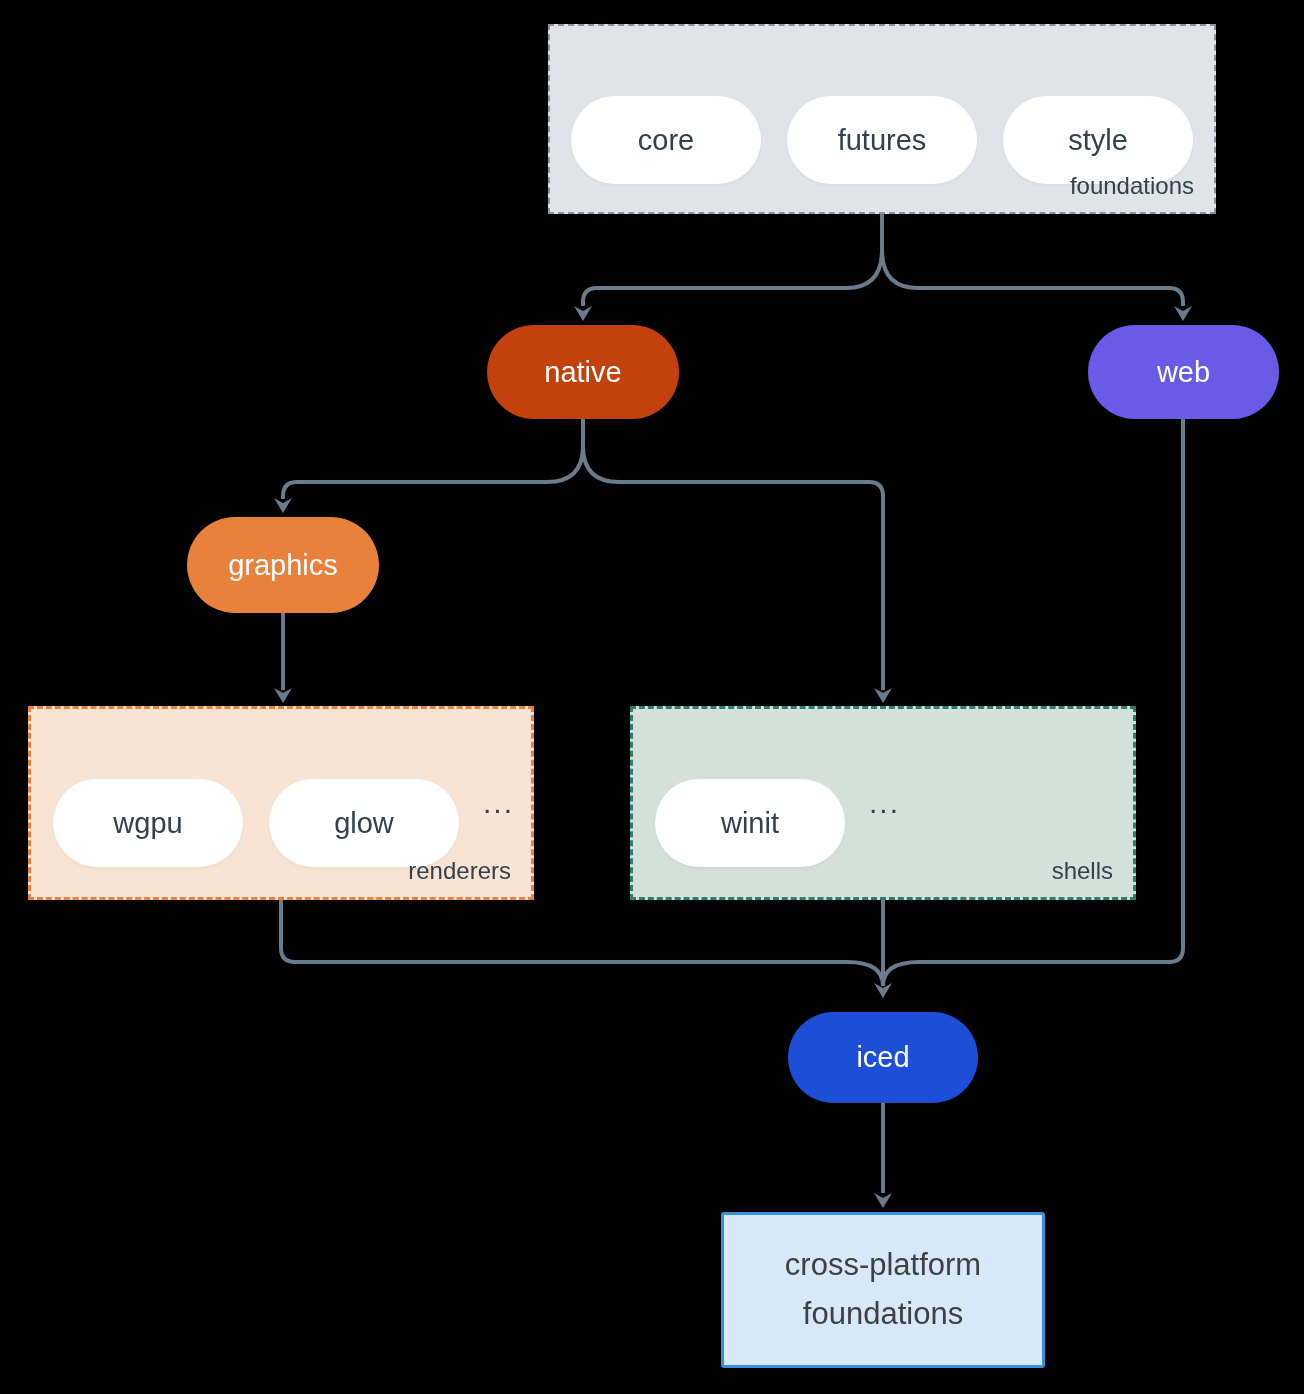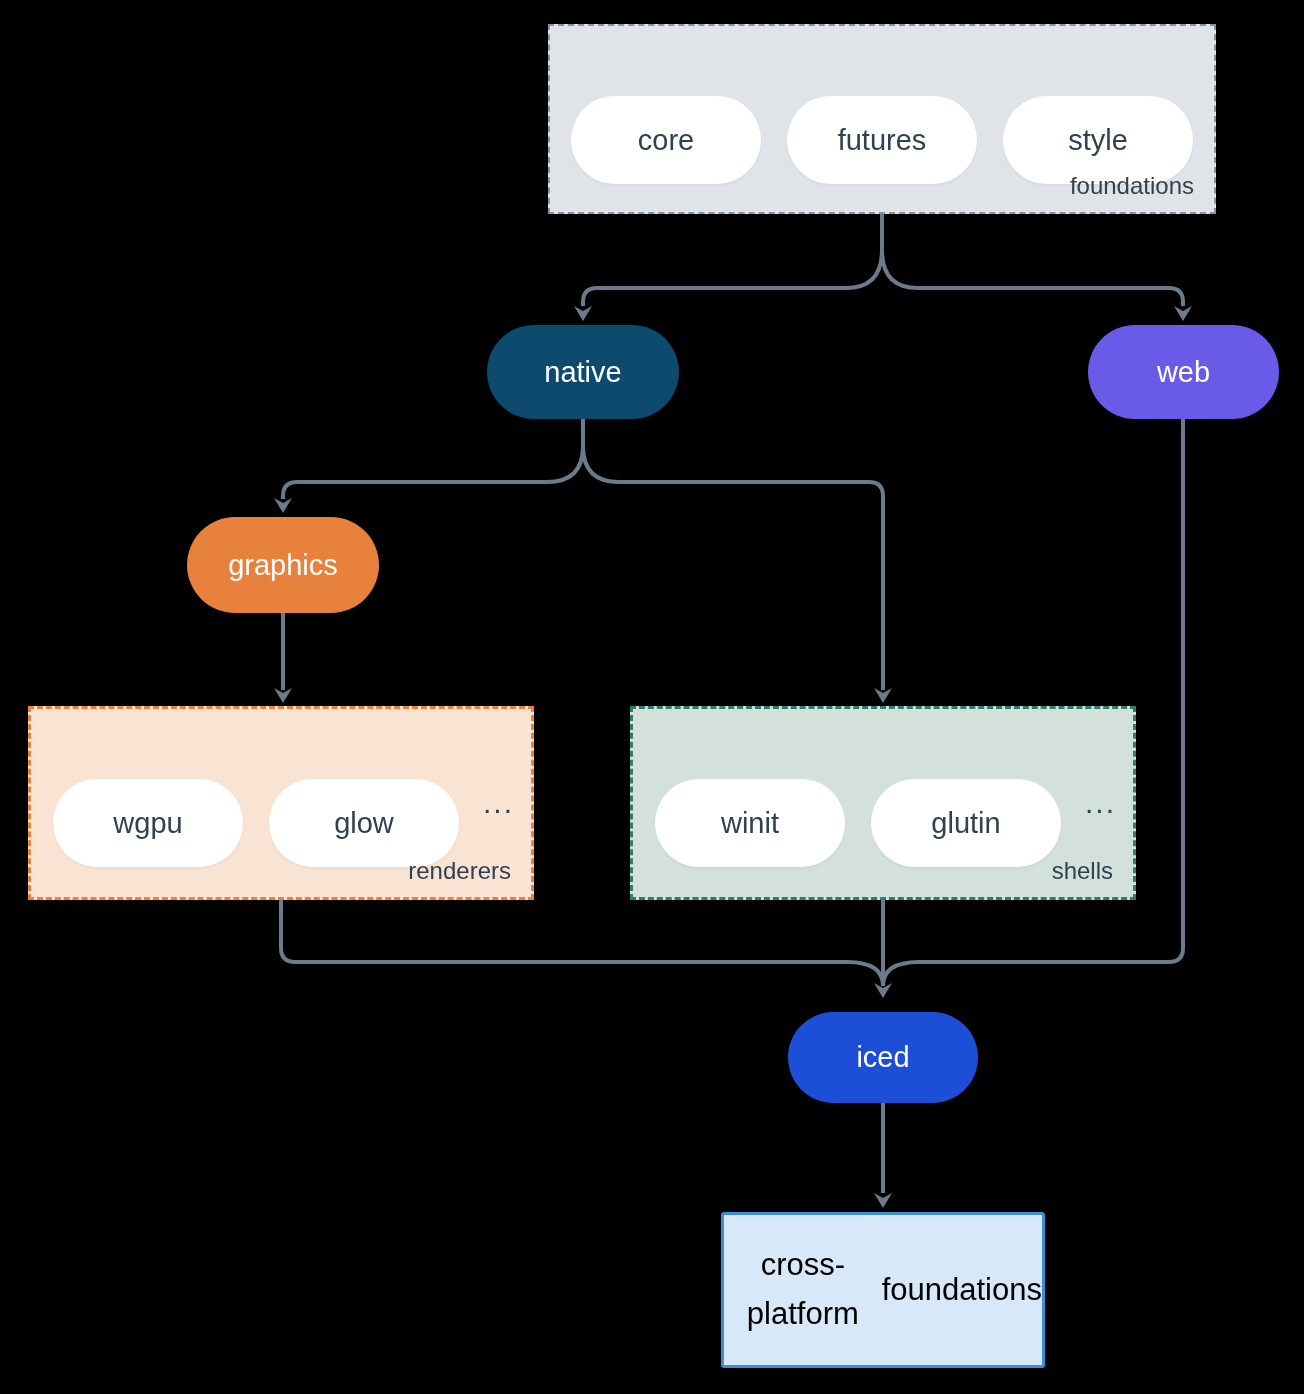--- a/index.html
+++ b/index.html
@@ -38,31 +38,31 @@
   .group-shells{
     left:630px;top:706px;width:506px;height:194px;
     background:#d3e1da;border:3px dashed #2e7d6e;padding-left:12px;
   }
 
   .node{
     position:absolute;z-index:2;border-radius:48px;
     display:flex;align-items:center;justify-content:center;
     color:#ffffff;font-size:29px;
   }
-  .node-native{left:487px;top:325px;width:192px;height:94px;background:#0c4a6e;}
+  .node-native{left:487px;top:325px;width:192px;height:94px;background:#c2410c;}
   .node-web{left:1088px;top:325px;width:191px;height:94px;background:#6a5ae8;}
   .node-graphics{left:187px;top:517px;width:192px;height:96px;background:#e8813c;}
   .node-iced{left:788px;top:1012px;width:190px;height:91px;background:#1d4ed8;}
 
   .app-box{
     position:absolute;z-index:2;box-sizing:border-box;
     left:721px;top:1212px;width:324px;height:156px;
     background:#d7e9f8;border:3px solid #3d8ed8;border-radius:3px;
-    display:flex;flex-direction:row;align-items:center;justify-content:center;
-    font-size:31px;line-height:1.58;color:#000000;text-align:center;
+    display:flex;flex-direction:column;align-items:center;justify-content:center;
+    font-size:31px;line-height:1.58;color:#404040;text-align:center;
   }
 </style>
 </head>
 <body>
 
 <div class="canvas">
 
   <svg class="connectors" width="1304" height="1394" viewBox="0 0 1304 1394">
 
     <path d="M882 214 V250 Q882 288 846 288 L597 288 Q583 288 583 302 V306"></path>
@@ -106,21 +106,20 @@
       <div class="pill">wgpu</div>
       <div class="pill">glow</div>
       <span class="ellipsis">...</span>
     </div>
     <div class="group-label">renderers</div>
   </div>
 
   <div class="group group-shells">
     <div class="pill-row left">
       <div class="pill">winit</div>
-      <div class="pill">glutin</div>
       <span class="ellipsis">...</span>
     </div>
     <div class="group-label">shells</div>
   </div>
 
   <div class="node node-iced">iced</div>
 
   <div class="app-box">
     <span>cross-platform</span>
     <span>foundations</span>

